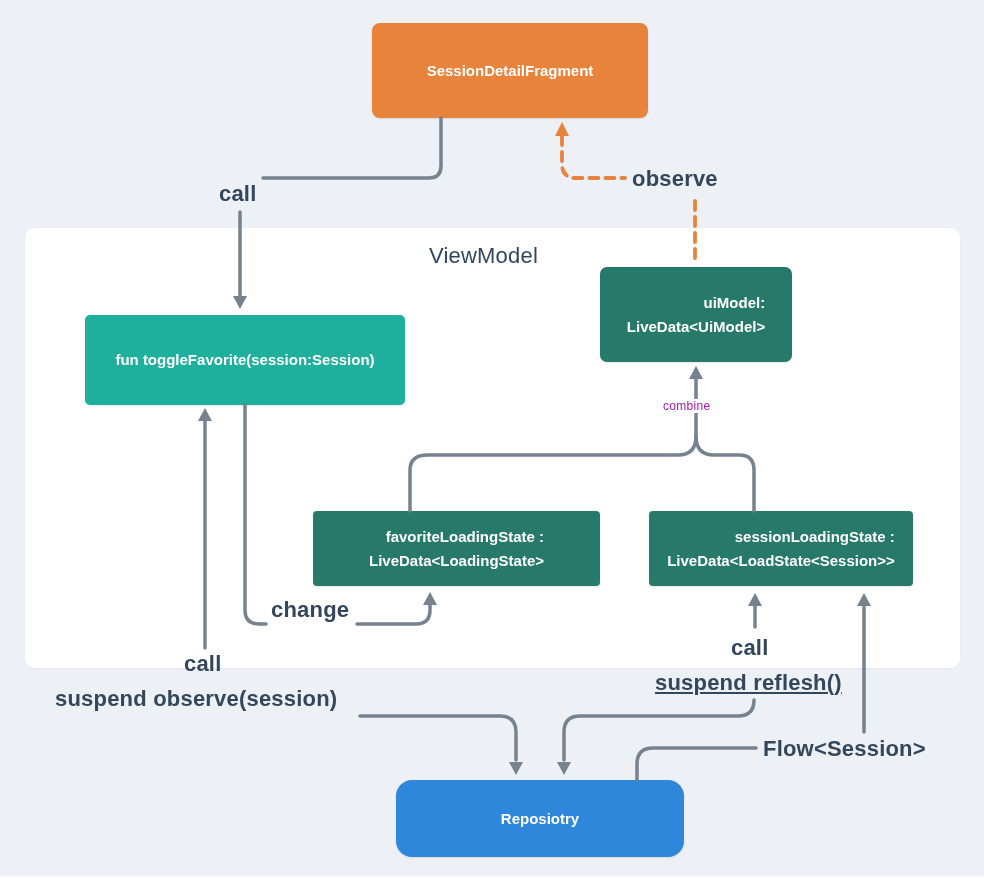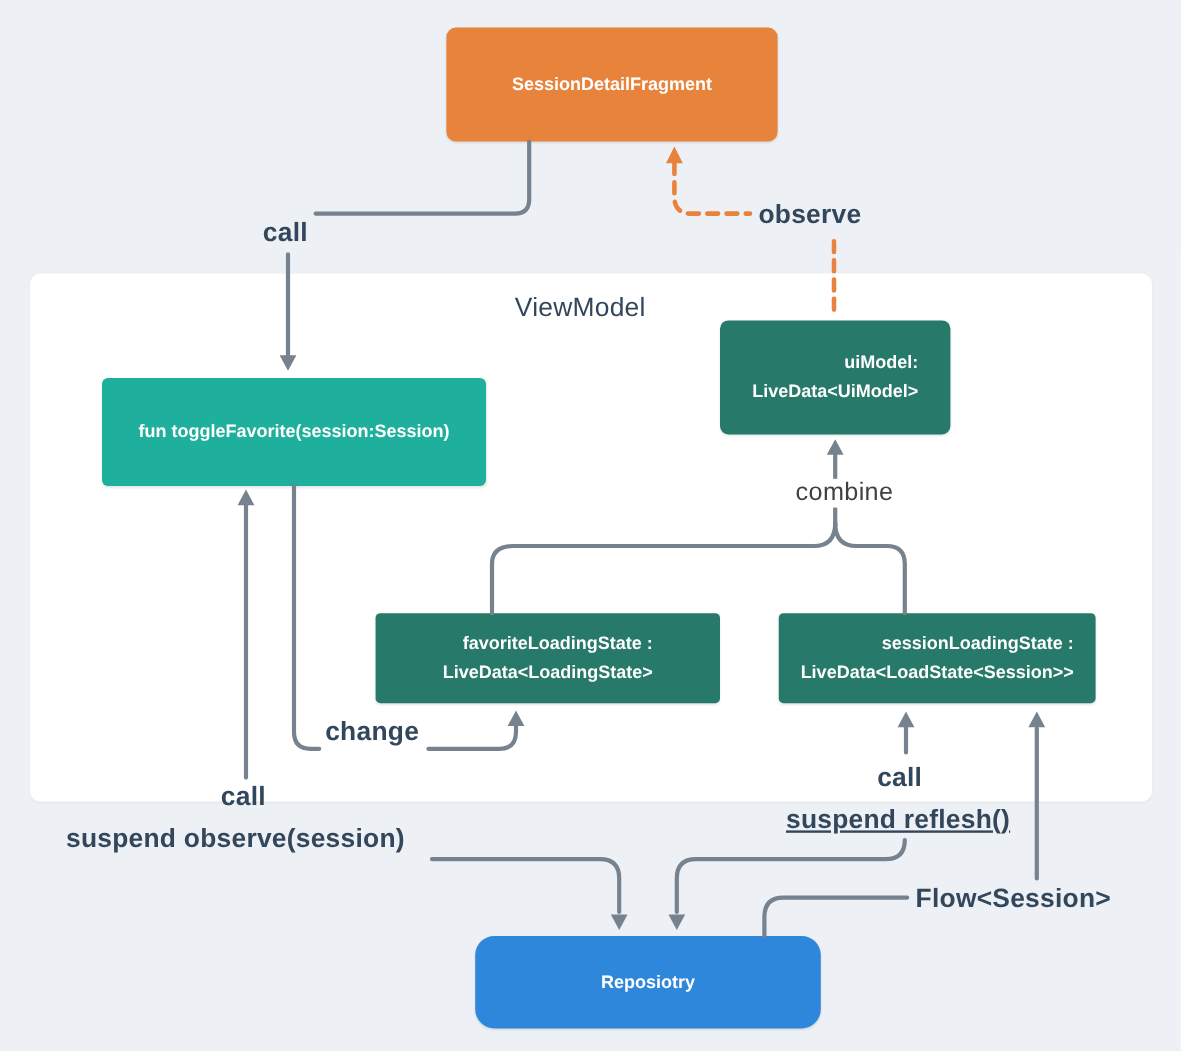--- a/index.html
+++ b/index.html
@@ -30,21 +30,21 @@
   .node-repo{left:396px;top:780px;width:288px;height:77px;background:#2F87DB;border-radius:16px;}
   svg.wires{position:absolute;left:0;top:0;pointer-events:none;}
   .lbl{
     position:absolute;color:#33475C;font-size:22px;font-weight:600;
     white-space:nowrap;letter-spacing:0.2px;
   }
   .lbl-viewmodel{left:429px;top:243px;font-size:22px;font-weight:400;}
   .lbl-call-top{left:219px;top:181px;}
   .lbl-observe{left:632px;top:166px;}
   .lbl-combine{
-    left:660px;top:399px;font-size:21px;font-weight:400;color:#404040;
+    left:660px;top:399px;font-size:12px;font-weight:400;color:#a21caf;
     background:#FFFFFF;padding:0 3px;letter-spacing:0.3px;
   }
   .lbl-change{left:271px;top:597px;}
   .lbl-call-left{left:184px;top:651px;}
   .lbl-suspend-favorite{left:55px;top:686px;}
   .lbl-call-mid{left:731px;top:635px;}
   .lbl-suspend-reflesh{left:655px;top:670px;text-decoration:underline;}
   .lbl-flow{left:763px;top:736px;}
 </style>
 </head>

